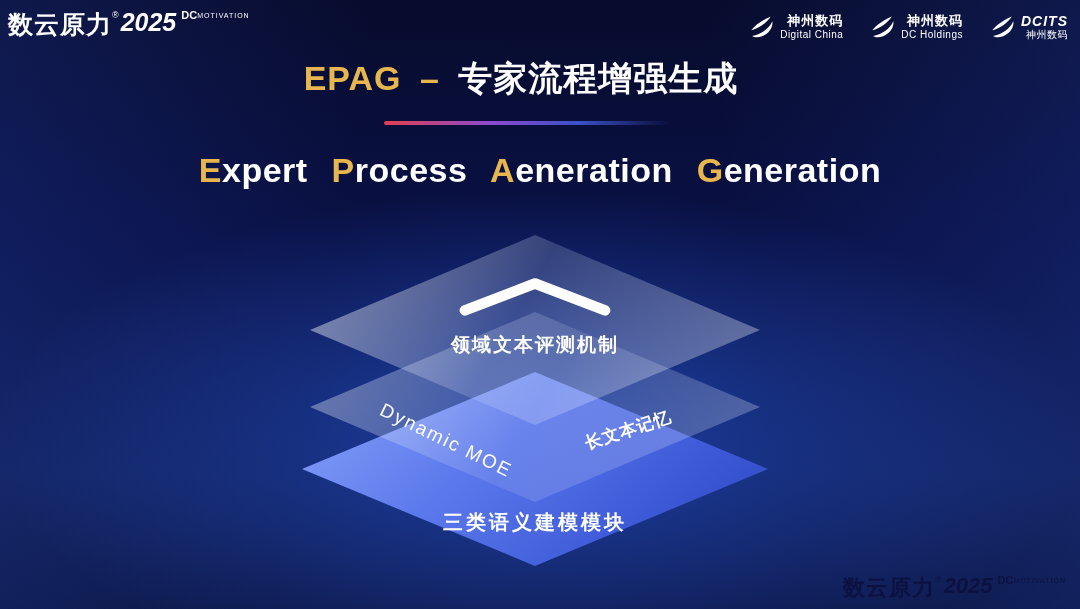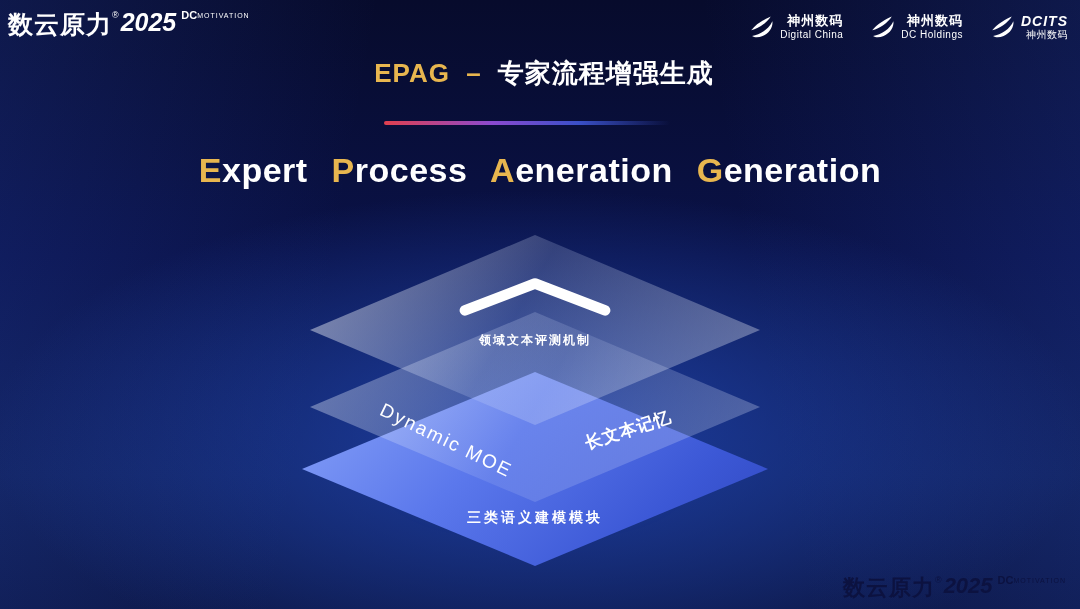--- a/index.html
+++ b/index.html
@@ -29,22 +29,22 @@
   .brand-motivation { font-size:7px; letter-spacing:1px; margin-top:2px; }
 
   
   .live-banner {
     position:absolute; left:8px; top:57px;
     color:#f5224b; font-size:21px; font-weight:bold; letter-spacing:1px;
   }
 
   
   .slide-title {
-    position:absolute; top:56px; left:544px; transform:translateX(-50%);
-    white-space:nowrap; font-size:26px; font-weight:bold; letter-spacing:1px;
+    position:absolute; top:56px; left:521px; transform:translateX(-50%);
+    white-space:nowrap; font-size:34px; font-weight:bold; letter-spacing:1px;
   }
   .title-gold { color:#e8b64f; }
   .title-sep { color:#e8b64f; margin:0 8px; }
   .title-zh { color:#ffffff; }
 
   .divider {
     position:absolute; top:121px; left:527px; transform:translateX(-50%);
     width:286px; height:4px; border-radius:2px;
     background:linear-gradient(90deg, #e0404f 0%, #8a4ad0 38%, #3a50c8 68%, rgba(20,40,130,0) 100%);
   }
@@ -87,24 +87,24 @@
     background:linear-gradient(120deg, rgba(240,245,255,0.42) 0%, rgba(185,200,245,0.16) 50%, rgba(235,240,255,0.30) 100%);
   }
   .layer-bottom {
     top:137px; z-index:1; left:-8px; width:466px; height:194px;
     background:linear-gradient(135deg, #8aa4f8 0%, #5b78ec 40%, #3c58d6 75%, #2e46bd 100%);
     filter:drop-shadow(0 14px 26px rgba(40,70,200,0.55));
   }
   .chevron { position:absolute; top:37px; left:50%; transform:translateX(-50%); width:168px; height:48px; z-index:5; }
 
   .label { position:absolute; color:#fff; z-index:5; white-space:nowrap; }
-  .label-top { top:97px; left:50%; transform:translateX(-50%); font-size:12px; font-weight:bold; letter-spacing:2px; }
+  .label-top { top:97px; left:50%; transform:translateX(-50%); font-size:19px; font-weight:bold; letter-spacing:2px; }
   .label-mid-left { top:164px; left:76px; transform:rotate(26deg); transform-origin:left top; font-size:19px; letter-spacing:2px; }
   .label-mid-right { top:198px; left:272px; transform:rotate(-18deg); transform-origin:left top; font-size:17px; font-weight:bold; letter-spacing:1px; }
-  .label-bottom { top:274px; left:50%; transform:translateX(-50%); font-size:14px; font-weight:bold; letter-spacing:3px; }
+  .label-bottom { top:274px; left:50%; transform:translateX(-50%); font-size:20px; font-weight:bold; letter-spacing:3px; }
 </style>
 </head>
 <body>
 
 <div class="slide">
 
   <div class="brand brand-top">
     <span class="brand-cn">数云原力</span>
     <span class="brand-reg">®</span>
     <span class="brand-year">2025</span>

